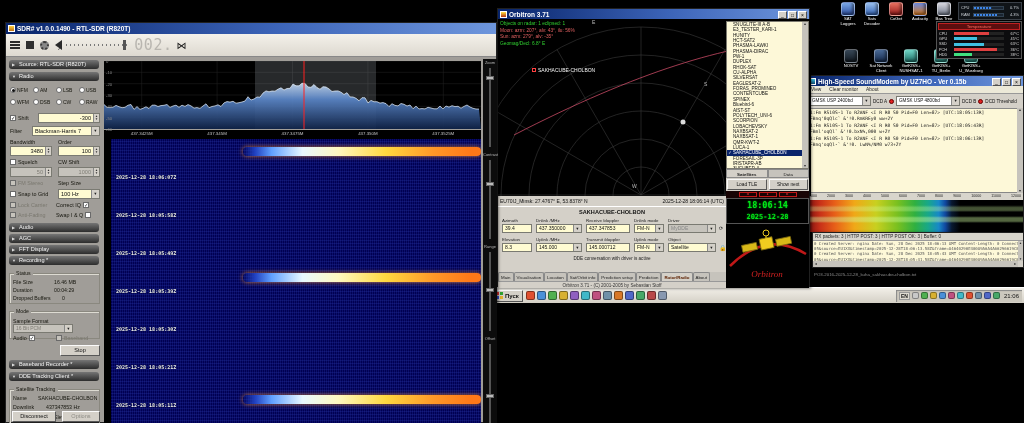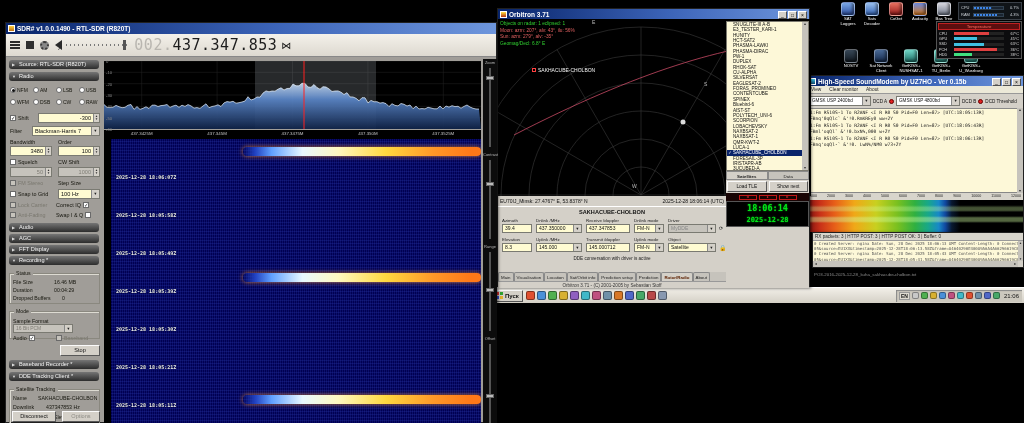--- a/index.html
+++ b/index.html
@@ -167,21 +167,20 @@
       <span style="display:flex;align-items:center;">
           <span class="spk"></span>
           <span class="spkw">)</span>
         </span>
       <span class="volsl">
           <span class="trk"></span>
           <span class="th"></span>
         </span>
       <span class="freqwrap">
         <span class="freqdim">002.</span>
-          <span>437.347.853</span>
         <span class="bowtie">⋈</span>
       </span>
     </div>
 
     <div class="hdr" style="top:37px"><span class="arr">▶</span><span>Source: RTL-SDR (R820T)</span></div>
     <div class="hdr" style="top:49px"><span class="arr">▼</span><span>Radio</span></div>
     <div id="modes">
         <div class="mode">
           <span class="radio on"></span>
           <span>NFM</span>
@@ -539,20 +538,31 @@
       </div>
       <div id="redbar">
         <span class="rseg">◄</span>
         <span class="rseg">●</span>
         <span class="rseg">►</span>
       </div>
       <div id="orbclock">
         <div class="t1">18:06:14</div>
         <div class="t2">2025-12-28</div>
       </div>
+      <div id="orblogo">
+        <svg width="83" height="60" viewBox="0 0 83 60">
+          <path d="M4,42 Q40,6 80,30" stroke="#c01818" stroke-width="2.5" fill="none"></path>
+          <rect x="16" y="20" width="15" height="7" fill="#d8b818" stroke="#806c10" stroke-width="0.8" transform="rotate(-12 23 23)"></rect>
+          <rect x="50" y="14" width="15" height="7" fill="#d8b818" stroke="#806c10" stroke-width="0.8" transform="rotate(-12 57 17)"></rect>
+          <rect x="34" y="14" width="13" height="11" fill="#f0cc20" stroke="#806c10" stroke-width="0.8" transform="rotate(-12 40 19)"></rect>
+          <circle cx="40" cy="9" r="3" fill="none" stroke="#f0cc20" stroke-width="1"></circle>
+          <line x1="40" y1="12" x2="40" y2="15" stroke="#f0cc20" stroke-width="1"></line>
+          <text x="41" y="53" text-anchor="middle" font-size="9" font-style="italic" fill="#d02020" font-family="Liberation Serif, serif">Orbitron</text>
+        </svg>
+      </div>
     </div>
   </div>
 
   <div class="win" id="sm">
     <div class="tbar">
       <span class="appico" style="background:linear-gradient(#40c8e8,#104870)"></span>
       <span>High-Speed SoundModem by UZ7HO - Ver 0.15b</span>
       <span style="margin-left:auto;display:flex">
         <span class="winbtn">_</span>
         <span class="winbtn">□</span>

